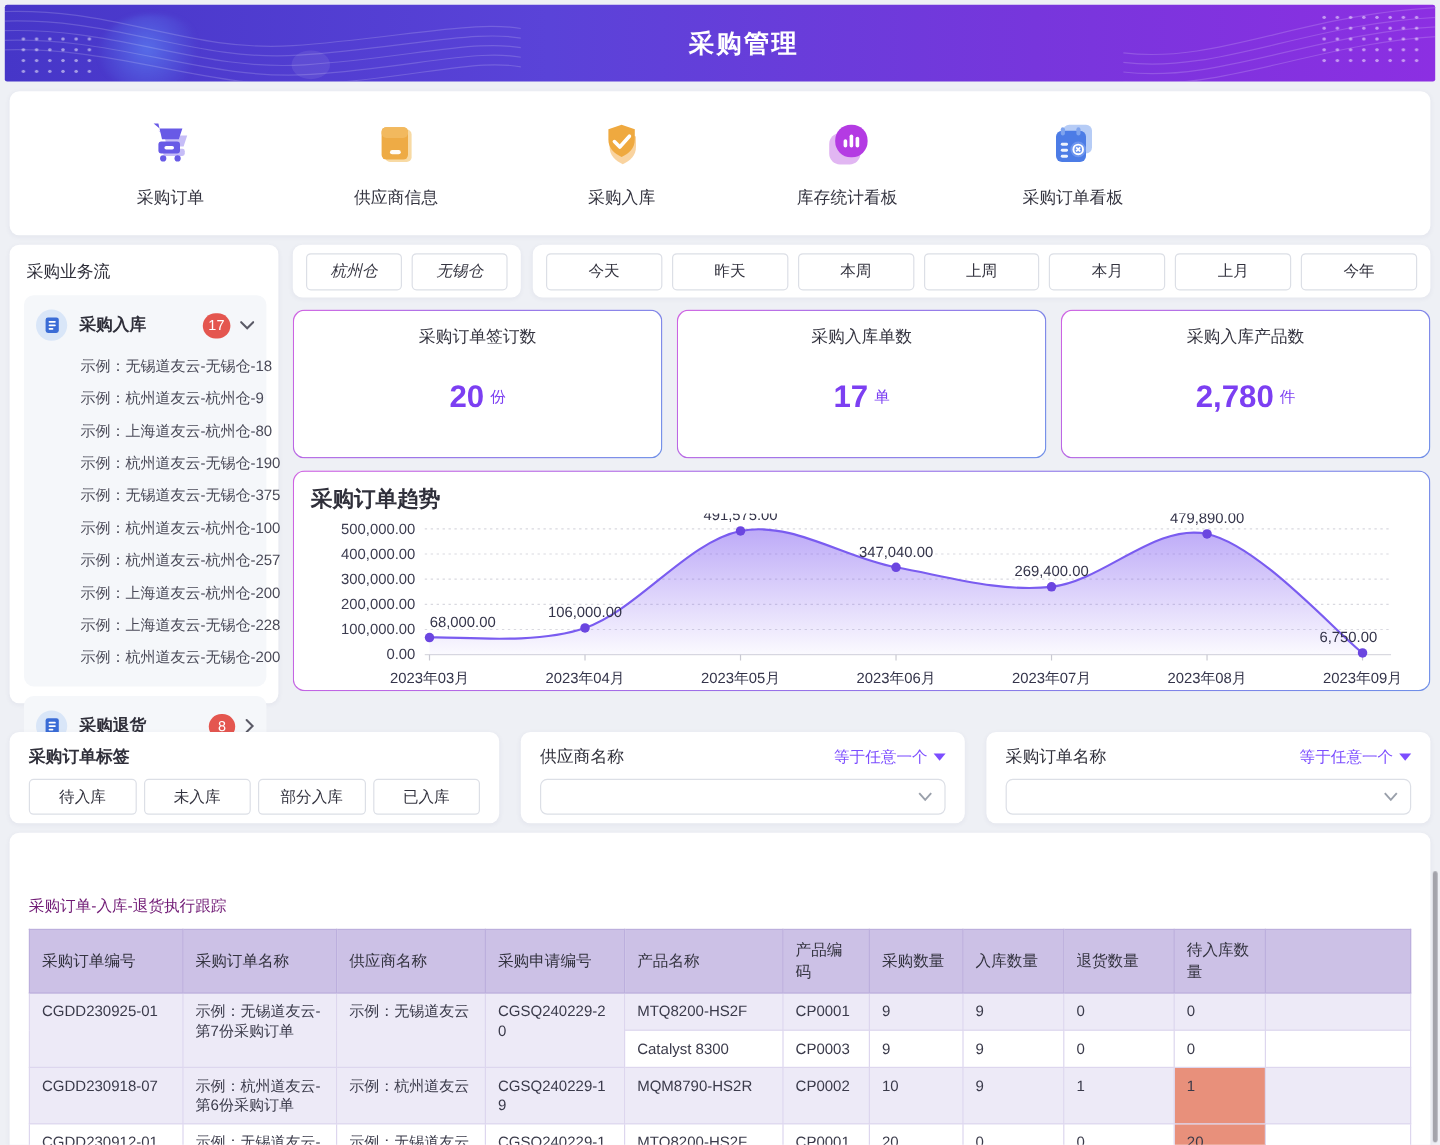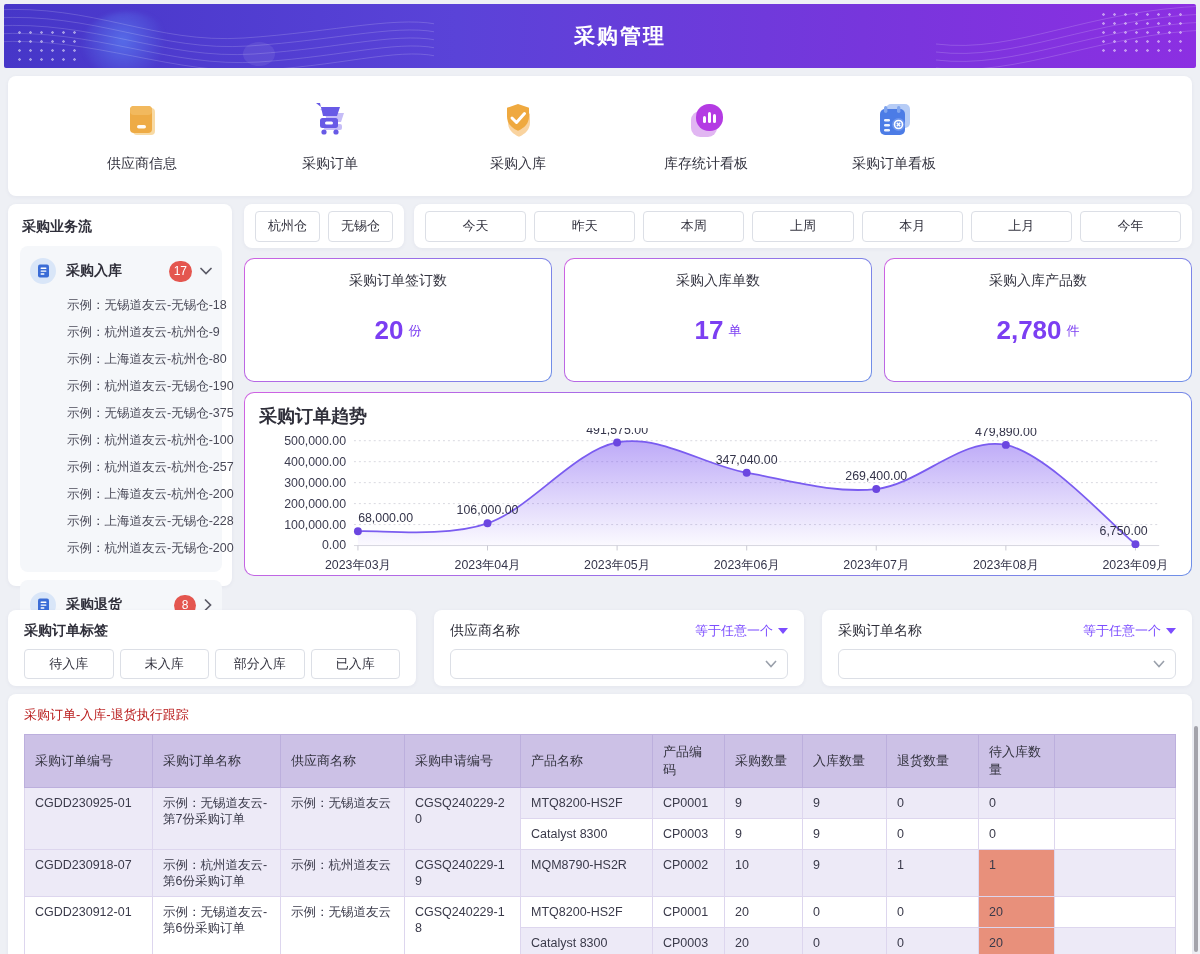--- a/index.html
+++ b/index.html
@@ -26,37 +26,37 @@
     border:1.5px solid transparent; border-radius:10px; }
 
   
   .quick { margin:8px; height:120px; display:flex; align-items:center; padding:0 40px; }
   .quick-item { width:188px; display:flex; flex-direction:column; align-items:center; gap:10px; cursor:pointer; }
   .quick-item .ql-label { font-size:14px; color:#33333f; }
 
   
   .main-row { display:flex; gap:12px; margin:8px; align-items:flex-start; }
   .sidebar { width:224px; height:382px; padding:14px 10px 10px 12px; flex:none; }
-  .sidebar-title { font-size:14px; font-weight:bold; color:#2f2f3a; margin:0 0 10px 2px; }
+  .sidebar-title { font-size:14px; font-weight:normal; color:#2f2f3a; margin:0 0 10px 2px; }
   .side-group { background:#f5f7fa; border-radius:8px; padding:6px 0; margin-bottom:8px; }
   .side-group-head { display:flex; align-items:center; padding:6px 10px; cursor:pointer; }
   .doc-circle { width:26px; height:26px; border-radius:50%; background:#d9e6f8; display:flex;
     align-items:center; justify-content:center; flex:none; }
   .side-group-label { font-size:14px; font-weight:bold; color:#2f2f3a; margin-left:10px; flex:1; }
   .badge { min-width:22px; height:21px; border-radius:11px; background:#e4564f; color:#fff; font-size:12px;
     display:flex; align-items:center; justify-content:center; padding:0 5px; margin-right:8px; }
   .side-items { padding:2px 0 4px 0; }
   .side-item { font-size:12.5px; color:#4a4a58; padding:5px 6px 5px 47px; white-space:nowrap; cursor:pointer; }
 
   .content-col { flex:1; display:flex; flex-direction:column; gap:10px; }
   .topbar-row { display:flex; gap:10px; }
   .btn-strip { height:44px; display:flex; align-items:center; gap:8px; padding:0 11px; }
   .pill-btn { height:31px; background:#fff; border:1px solid #dcdfe6; border-radius:4px; font-size:13px;
     color:#33333f; display:flex; align-items:center; justify-content:center; cursor:pointer; }
-  .wh-strip .pill-btn { width:65px; }
+  .wh-strip .pill-btn { width:80px;font-style:italic; }
   .date-strip { flex:1; }
   .date-strip .pill-btn { flex:1; }
 
   .kpi-row { display:flex; gap:12px; }
   .kpi-card { flex:1; height:124px; display:flex; flex-direction:column; align-items:center; padding-top:13px; }
   .kpi-title { font-size:14px; color:#33333f; }
   .kpi-value-wrap { flex:1; display:flex; align-items:center; justify-content:center; padding-bottom:10px; }
   .kpi-value { font-size:26px; font-weight:600; color:#7c3ff2; }
   .kpi-unit { font-size:13px; color:#7c3ff2; margin-left:5px; }
 
@@ -74,21 +74,21 @@
   .cond-head { display:flex; justify-content:space-between; align-items:center; }
   .cond-label { font-size:14px; color:#2f2f3a; }
   .cond-op { font-size:13px; color:#7c4dff; display:flex; align-items:center; gap:5px; cursor:pointer; }
   .tri-down { width:0; height:0; border-left:5px solid transparent; border-right:5px solid transparent;
     border-top:6px solid #7c4dff; }
   .select-box { margin-top:9px; height:30px; border:1px solid #dcdfe6; border-radius:6px; background:#fff;
     display:flex; align-items:center; justify-content:flex-end; padding:0 10px; cursor:pointer; }
 
   
   .table-card { margin:8px; padding:12px 16px 16px 16px; }
-  .table-title { font-size:13px; color:#b91c1c; }
+  .table-title { font-size:13px; color:#701a75;margin-top:40px; }
   table.track { width:100%; border-collapse:collapse; margin-top:10px; table-layout:fixed; }
   table.track th { background:#ccc1e6; font-size:13px; font-weight:500; color:#33333f; text-align:left;
     padding:8px 10px; border:1px solid #bcafdd; }
   table.track td { font-size:12.5px; color:#3a3a4a; padding:7px 10px; border:1px solid #ddd6ee;
     vertical-align:top; line-height:16px; word-break:break-all; background:#fff; }
   tr.stripe-a > td { background:#edeaf7; }
   td.span-a { background:#edeaf7 !important; }
   td.span-b { background:#fff !important; }
   td.red-cell { background:#e8907b !important; color:#fff; }
 
@@ -119,40 +119,40 @@
   </svg>
   <div class="glow"></div>
   <div class="dotgrid dots-left"></div>
   <div class="dotgrid dots-right"></div>
   <div class="banner-title">采购管理</div>
 </div>
 
 <div class="card quick" id="quickLinks">
     <div class="quick-item">
       <span><svg width="42" height="42" viewBox="0 0 42 42">
-          <rect x="12" y="9" width="22" height="27" rx="4" fill="#f6cd85" opacity=".75"></rect>
-          <rect x="9" y="7" width="22" height="27" rx="4" fill="#eeab45"></rect>
-          <rect x="9" y="7" width="22" height="9" rx="4" fill="#f2b95e"></rect>
-          <rect x="16" y="26" width="9" height="3.6" rx="1.8" fill="#fff" opacity=".95"></rect>
-        </svg></span>
-      <div class="ql-label">供应商信息</div>
-    </div>
-    <div class="quick-item">
-      <span><svg width="42" height="42" viewBox="0 0 42 42">
           <g fill="#b3a7f5" opacity=".75" transform="translate(3,4)">
             <path d="M8 6h4l3 13h14l3-9H13z"></path>
             <rect x="12" y="21" width="18" height="6" rx="2"></rect>
           </g>
           <path d="M7 4h4l3 13h14l3-9H12z" fill="#685ae6"></path>
           <rect x="11" y="19" width="18" height="10" rx="2.5" fill="#685ae6"></rect>
           <rect x="16" y="22.6" width="8" height="3" rx="1.5" fill="#fff"></rect>
           <circle cx="15" cy="33" r="2.6" fill="#685ae6"></circle>
           <circle cx="27" cy="33" r="2.6" fill="#685ae6"></circle>
         </svg></span>
       <div class="ql-label">采购订单</div>
+    </div>
+    <div class="quick-item">
+      <span><svg width="42" height="42" viewBox="0 0 42 42">
+          <rect x="12" y="9" width="22" height="27" rx="4" fill="#f6cd85" opacity=".75"></rect>
+          <rect x="9" y="7" width="22" height="27" rx="4" fill="#eeab45"></rect>
+          <rect x="9" y="7" width="22" height="9" rx="4" fill="#f2b95e"></rect>
+          <rect x="16" y="26" width="9" height="3.6" rx="1.8" fill="#fff" opacity=".95"></rect>
+        </svg></span>
+      <div class="ql-label">供应商信息</div>
     </div>
     <div class="quick-item">
       <span><svg width="42" height="42" viewBox="0 0 42 42">
           <path d="M21 8l11 3.8v8.4c0 7.6-4.8 11.6-11 14.6-6.2-3-11-7-11-14.6v-8.4z" fill="#f7c887" opacity=".8" transform="translate(1,3)"></path>
           <path d="M21 5l11 3.8v8.4c0 7.6-4.8 11.6-11 14.6-6.2-3-11-7-11-14.6V8.8z" fill="#efa93f"></path>
           <polyline points="15,19 19.5,23.5 27.5,14.5" fill="none" stroke="#fff" stroke-width="3" stroke-linecap="round" stroke-linejoin="round"></polyline>
         </svg></span>
       <div class="ql-label">采购入库</div>
     </div>
     <div class="quick-item">

